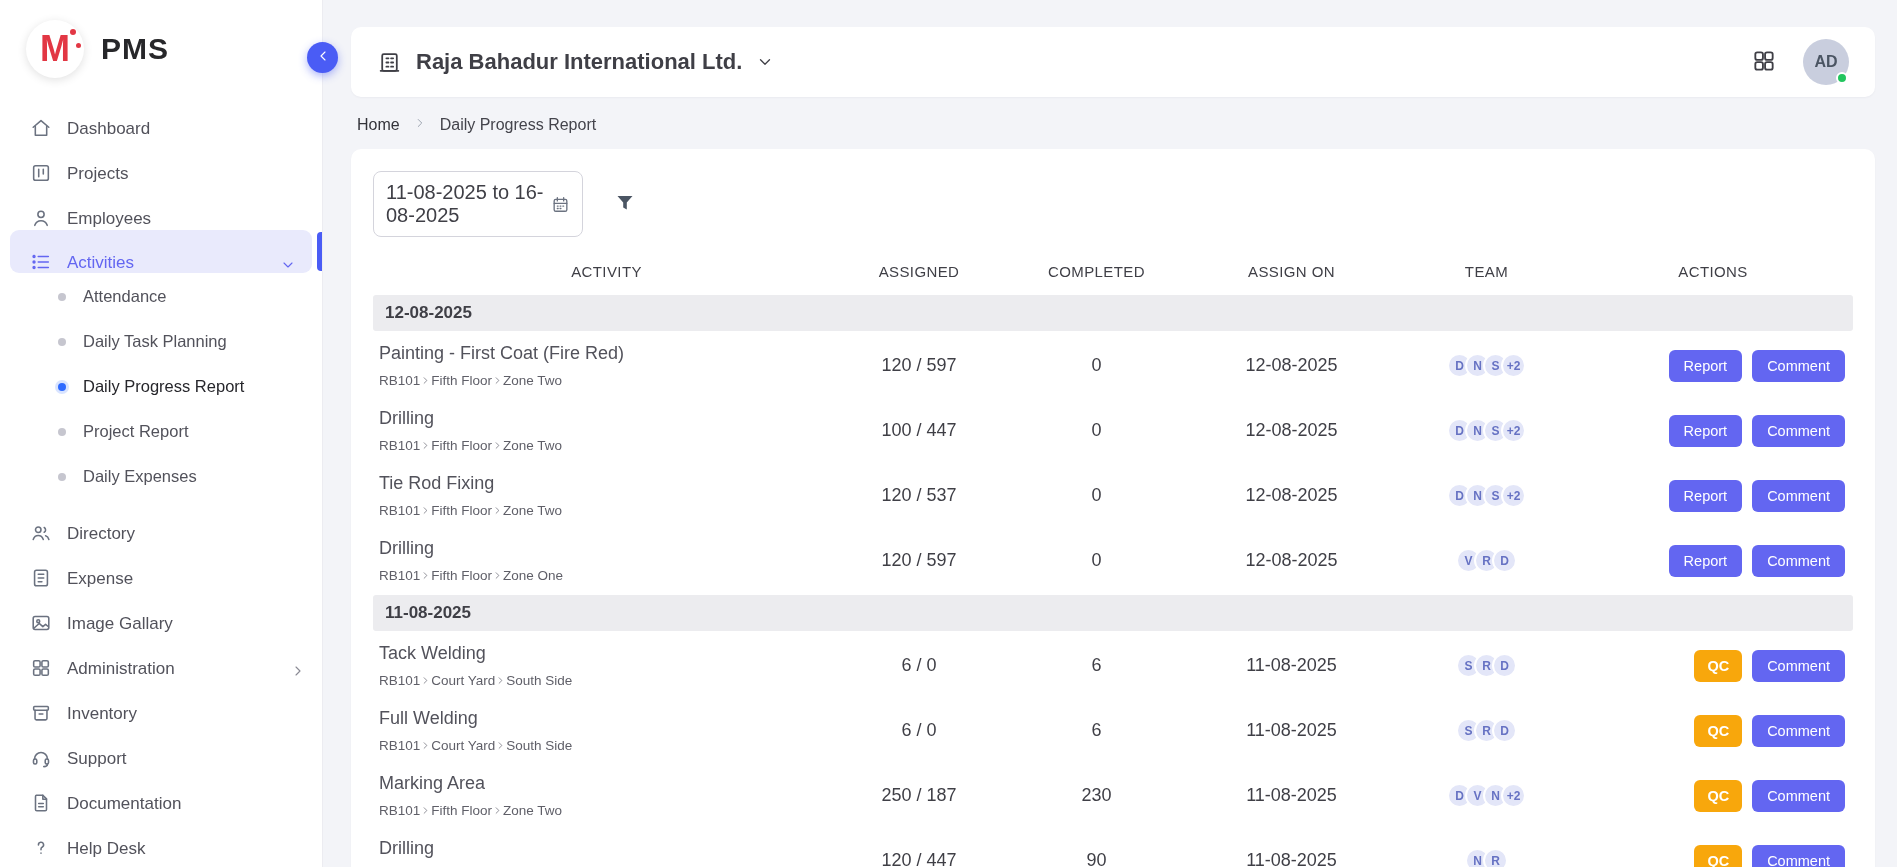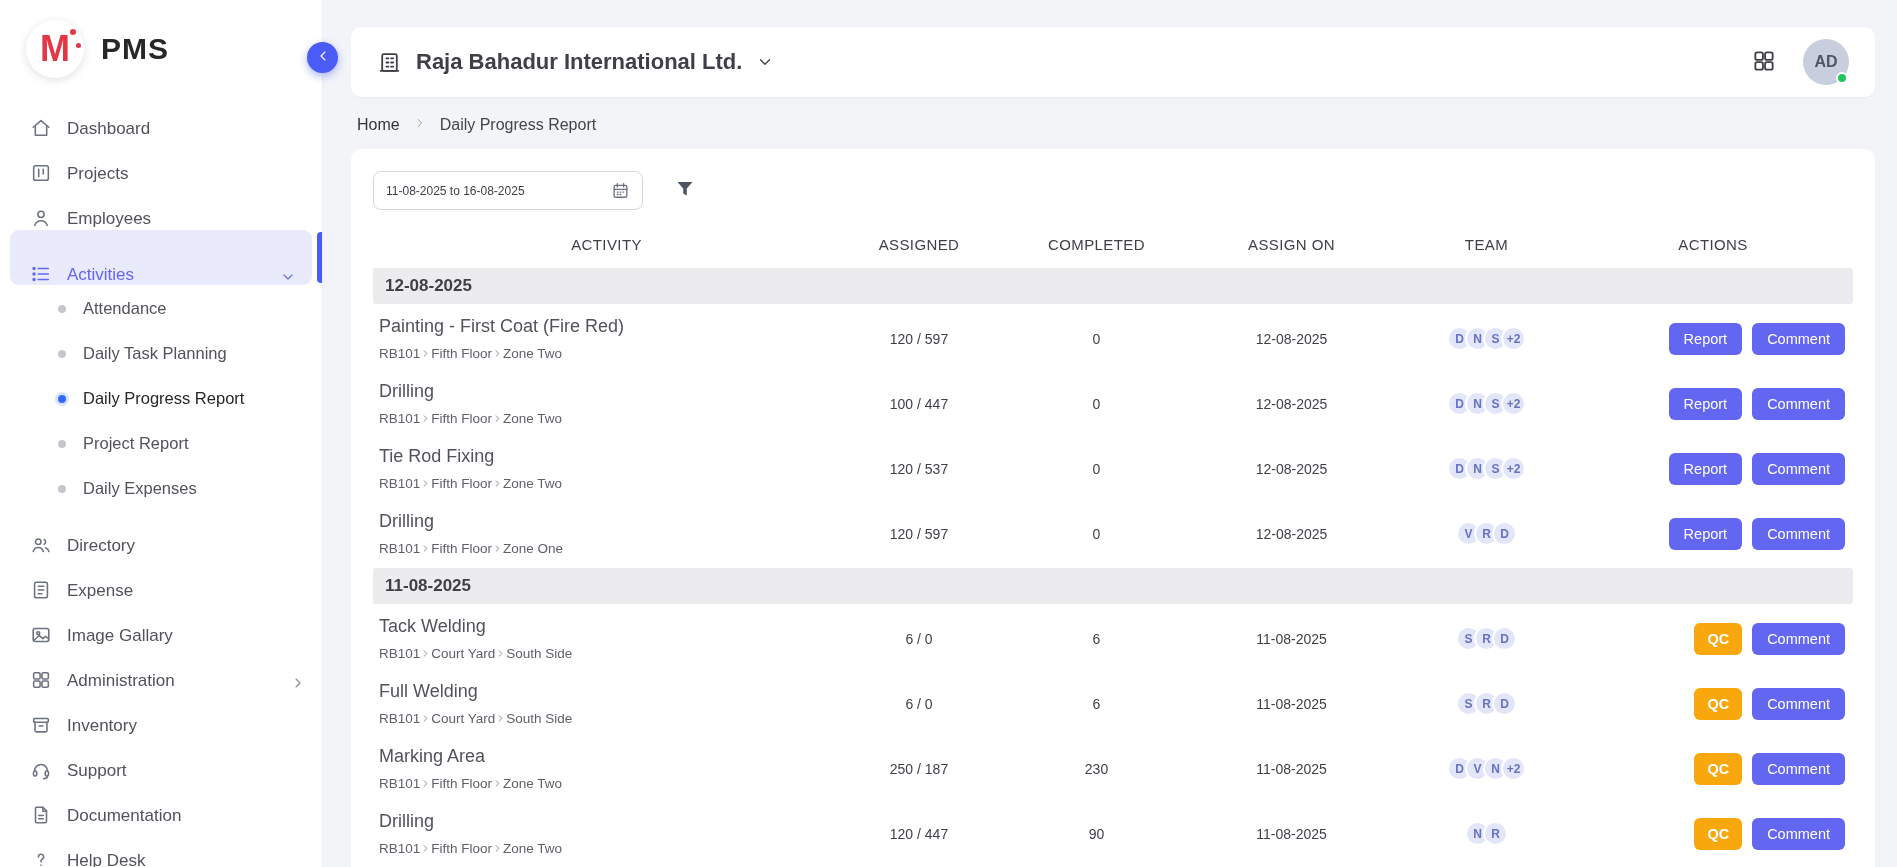--- a/index.html
+++ b/index.html
@@ -12,21 +12,21 @@
   .logo-row { display:flex; align-items:center; gap:17px; padding:20px 24px 16px 26px; }
   .logo-mark { width:58px; height:58px; border-radius:50%; background:#fff; box-shadow:0 2px 10px rgba(0,0,0,.12); display:flex; align-items:center; justify-content:center; color:#e23744; font-weight:800; font-size:36px; position:relative; }
   .logo-mark::before { content:""; position:absolute; top:9px; right:8px; width:6px; height:6px; border-radius:50%; background:#e23744; }
   .logo-mark::after { content:""; position:absolute; top:23px; right:3px; width:5px; height:5px; border-radius:50%; background:#e23744; }
   .logo-text { font-size:30px; font-weight:800; color:#27272a; letter-spacing:1px; }
   .collapse-btn { position:absolute; left:307px; top:42px; width:31px; height:31px; border-radius:50%; border:none; background:var(--accent-dark,#4a5cf5); color:#fff; display:flex; align-items:center; justify-content:center; cursor:pointer; box-shadow:0 3px 8px rgba(74,92,245,.45); z-index:6; }
   .nav { display:flex; flex-direction:column; }
   .nav-item { position:relative; display:flex; align-items:flex-end; gap:15px; height:45px; padding:0 16px 0 30px; font-size:17px; color:#52525b; cursor:pointer; white-space:nowrap; }
   .nav-item .icn { display:flex; color:#6b7280; }
   .nav-item .nav-chev { margin-left:auto; display:flex; color:#8a8a94; }
-  .nav-item.active { background:var(--active-bg,#e9eafc); color:var(--accent,#6366f1); margin:1px 10px; border-radius:9px; padding-left:20px; height:55px; }
+  .nav-item.active { background:var(--active-bg,#e9eafc); color:var(--accent,#6366f1); margin:1px 10px; border-radius:9px; padding-left:20px; height:43px; }
   .nav-item.active .icn, .nav-item.active .nav-chev { color:var(--accent,#6366f1); }
   .nav-item.active::after { content:""; position:absolute; right:-10px; top:2px; bottom:2px; width:5px; background:var(--accent-dark,#4a5cf5); border-radius:4px 0 0 4px; }
   .sub-item { display:flex; align-items:center; gap:17px; height:45px; padding-left:58px; font-size:16.5px; color:#52525b; cursor:pointer; }
   .sub-item .dot { width:8px; height:8px; border-radius:50%; background:#c6c6cf; flex:0 0 8px; }
   .sub-item.active { color:#26262b; font-weight:500; }
   .sub-item.active .dot { background:#2f6bff; box-shadow:0 0 0 3px rgba(47,107,255,.18); }
 
   
   .main { flex:1; padding:27px 22px 0 28px; min-width:0; }
   .topbar { height:70px; background:#fff; border-radius:10px; display:flex; justify-content:space-between; padding:0 26px; box-shadow:0 1px 2px rgba(16,24,40,.04); }
@@ -37,35 +37,35 @@
   .avatar { width:46px; height:46px; border-radius:50%; background:#c9cede; color:#4b5563; font-weight:700; font-size:16px; display:flex; align-items:center; justify-content:center; position:relative; cursor:pointer; }
   .status-dot { position:absolute; right:1px; bottom:1px; width:12px; height:12px; border-radius:50%; background:var(--online,#22c55e); border:2px solid #fff; }
 
   .crumbs { display:flex; align-items:center; gap:13px; margin:19px 6px 15px; font-size:16px; }
   .crumb-home { color:#33333a; cursor:pointer; text-decoration:none; }
   .crumb-sep { display:flex; color:#9ca3af; }
   .crumb-cur { color:#44444c; }
 
   .card { background:#fff; border-radius:10px; padding:20px 22px; height:762px; overflow:hidden; box-shadow:0 1px 2px rgba(16,24,40,.04); }
   .filter-row { display:flex; align-items:center; gap:30px; margin:2px 0 8px; }
-  .date-range { width:270px; display:flex; align-items:center; justify-content:space-between; border:1px solid #d4d4dc; border-radius:8px; padding:9px 12px; font-size:12px; color:#3f3f46; cursor:pointer; background:#fff; }
+  .date-range { width:210px; display:flex; align-items:center; justify-content:space-between; border:1px solid #d4d4dc; border-radius:8px; padding:9px 12px; font-size:20px; color:#3f3f46; cursor:pointer; background:#fff; }
   .date-range .icn { display:flex; color:#6b7280; }
   .filter-btn { border:none; background:none; color:#4b5563; display:flex; cursor:pointer; }
 
   
   .thead, .trow { display:grid; grid-template-columns:455px 170px 185px 205px 185px 1fr; align-items:center; }
   .thead { padding:18px 6px 13px; }
   .th { text-align:center; font-size:15px; letter-spacing:.4px; font-weight:500; color:#3f3f46; text-transform:uppercase; }
   .group-row { background:#ececef; padding:8px 12px; font-size:17px; font-weight:700; color:#3f3f46; border-radius:3px; margin:2px 0; }
   .trow { padding:10px 6px; }
   .cell-activity { padding-right:10px; min-width:0; }
   .act-title { font-size:18px; color:#52525b; margin-bottom:9px; }
   .act-path { display:flex; align-items:center; font-size:13.5px; color:#5f5f68; font-weight:500; }
   .act-path .sep { display:flex; color:#73737d; }
-  .cell-num { text-align:center; font-size:14px; color:#3f3f46; }
+  .cell-num { text-align:center; font-size:18px; color:#3f3f46; }
   .cell-team { display:flex; justify-content:center; }
   .chip { width:25px; height:25px; border-radius:50%; background:#e3e6f8; color:#6672c3; font-size:12px; font-weight:600; display:flex; align-items:center; justify-content:center; border:2px solid #fff; margin-left:-7px; }
   .chip:first-child { margin-left:0; }
   .cell-actions { display:flex; justify-content:flex-end; gap:10px; padding-right:2px; }
   .btn { border:none; border-radius:6px; color:#fff; font-size:14.5px; padding:8px 15px; cursor:pointer; font-family:inherit; }
   .btn.primary { background:var(--accent,#6366f1); }
   .btn.warning { background:var(--warning,#f8a70c); padding:8px 13px; font-weight:600; }
 </style>
 </head>
 <body>

